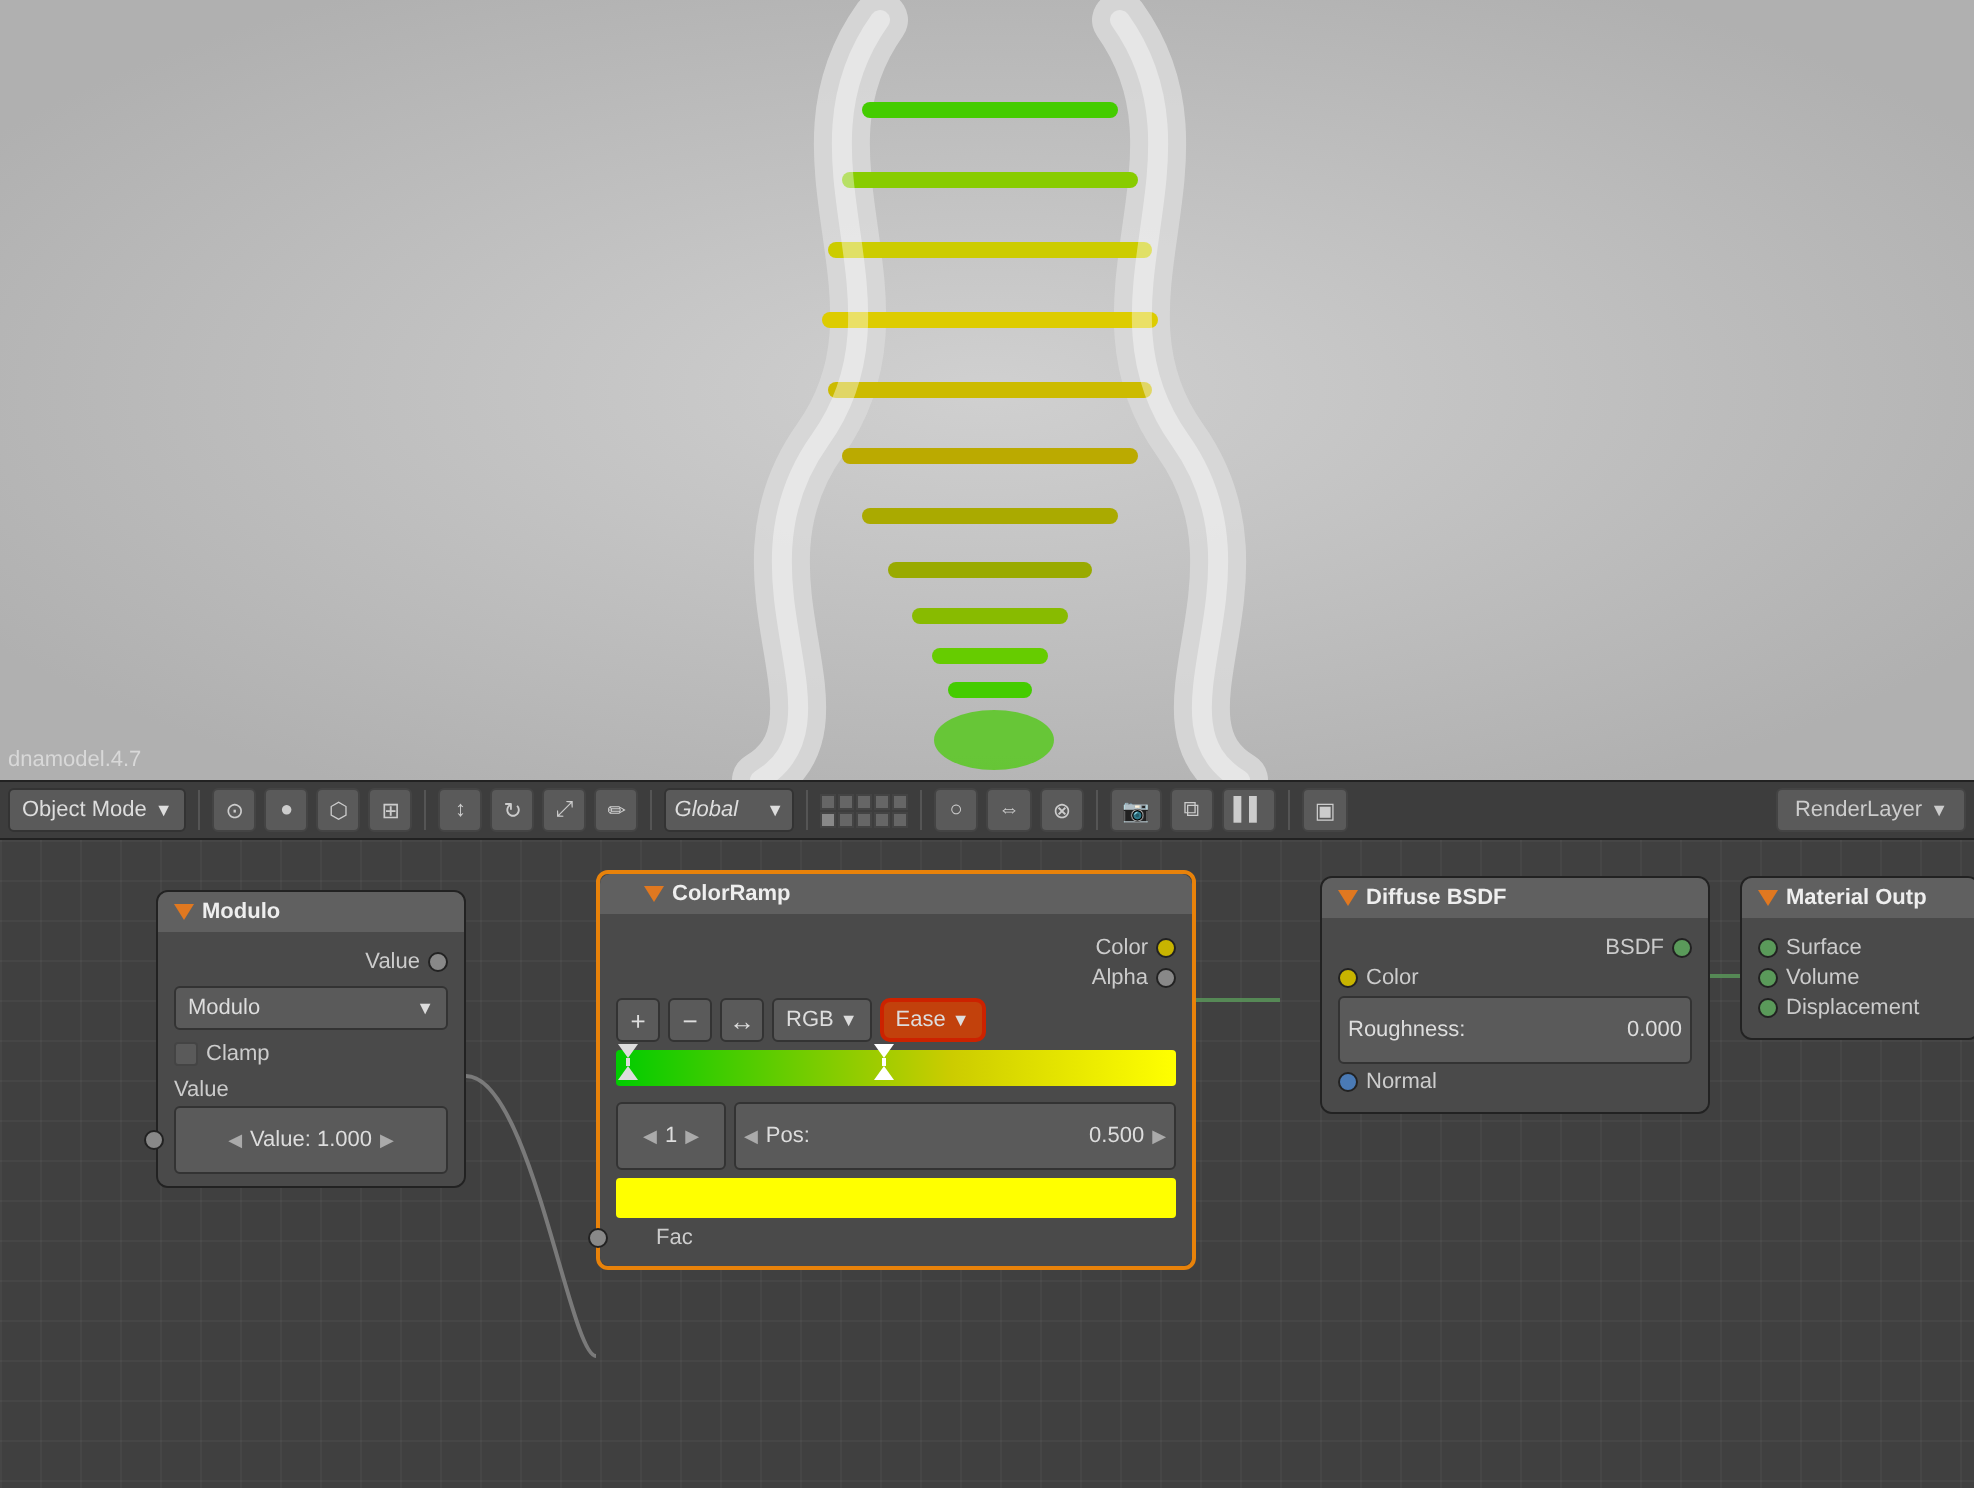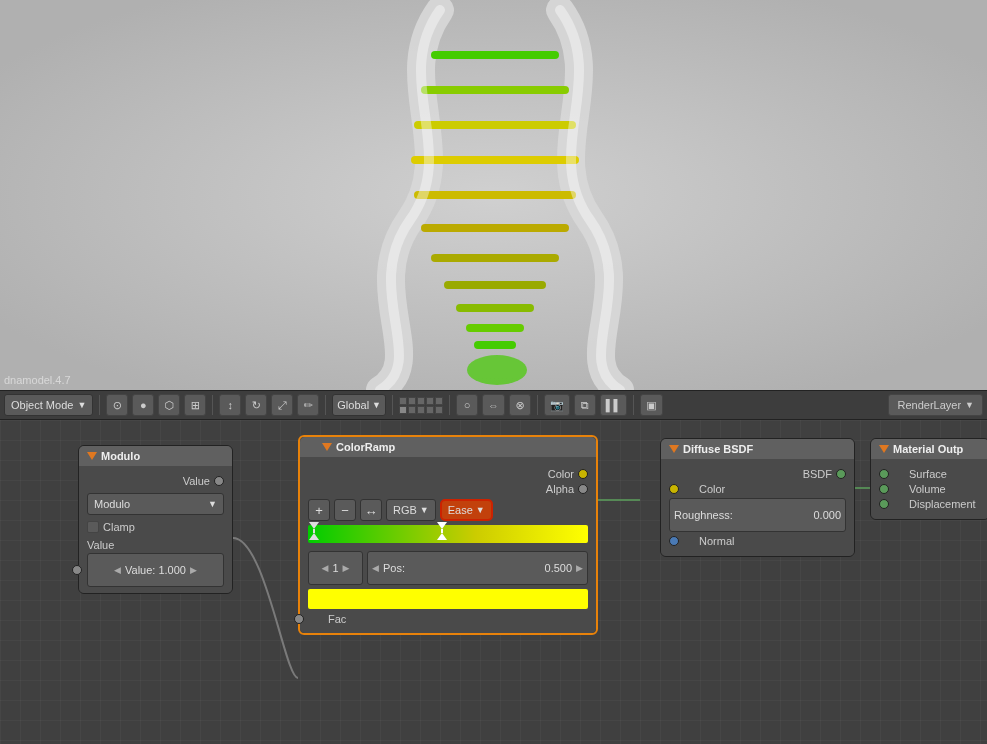--- a/index.html
+++ b/index.html
@@ -57,21 +57,22 @@
     .toolbar-dropdown {
       background: #5a5a5a;
       border: 1px solid #333;
       border-radius: 3px;
       color: #ddd;
       font-size: 11px;
       padding: 2px 4px;
       height: 22px;
       display: flex;
       align-items: center;
-      gap: 3px;
+      gap: 14px;
+      font-style: italic;
     }
 
     .toolbar-sep {
       width: 1px;
       height: 20px;
       background: #555;
       margin: 0 2px;
     }
 
     
@@ -122,21 +123,21 @@
     .socket-gray { background: #888; }
     .socket-yellow { background: #c8b400; }
     .socket-blue { background: #4a7ab5; }
 
     .socket-row {
       display: flex;
       align-items: center;
       margin: 3px 0;
       font-size: 11px;
       color: #ccc;
-      gap: 20px;
+      gap: 4px;
     }
 
     
     #node-modulo {
       left: 78px;
       top: 25px;
       width: 155px;
     }
     #node-modulo .node-header {
       background: #606060;

